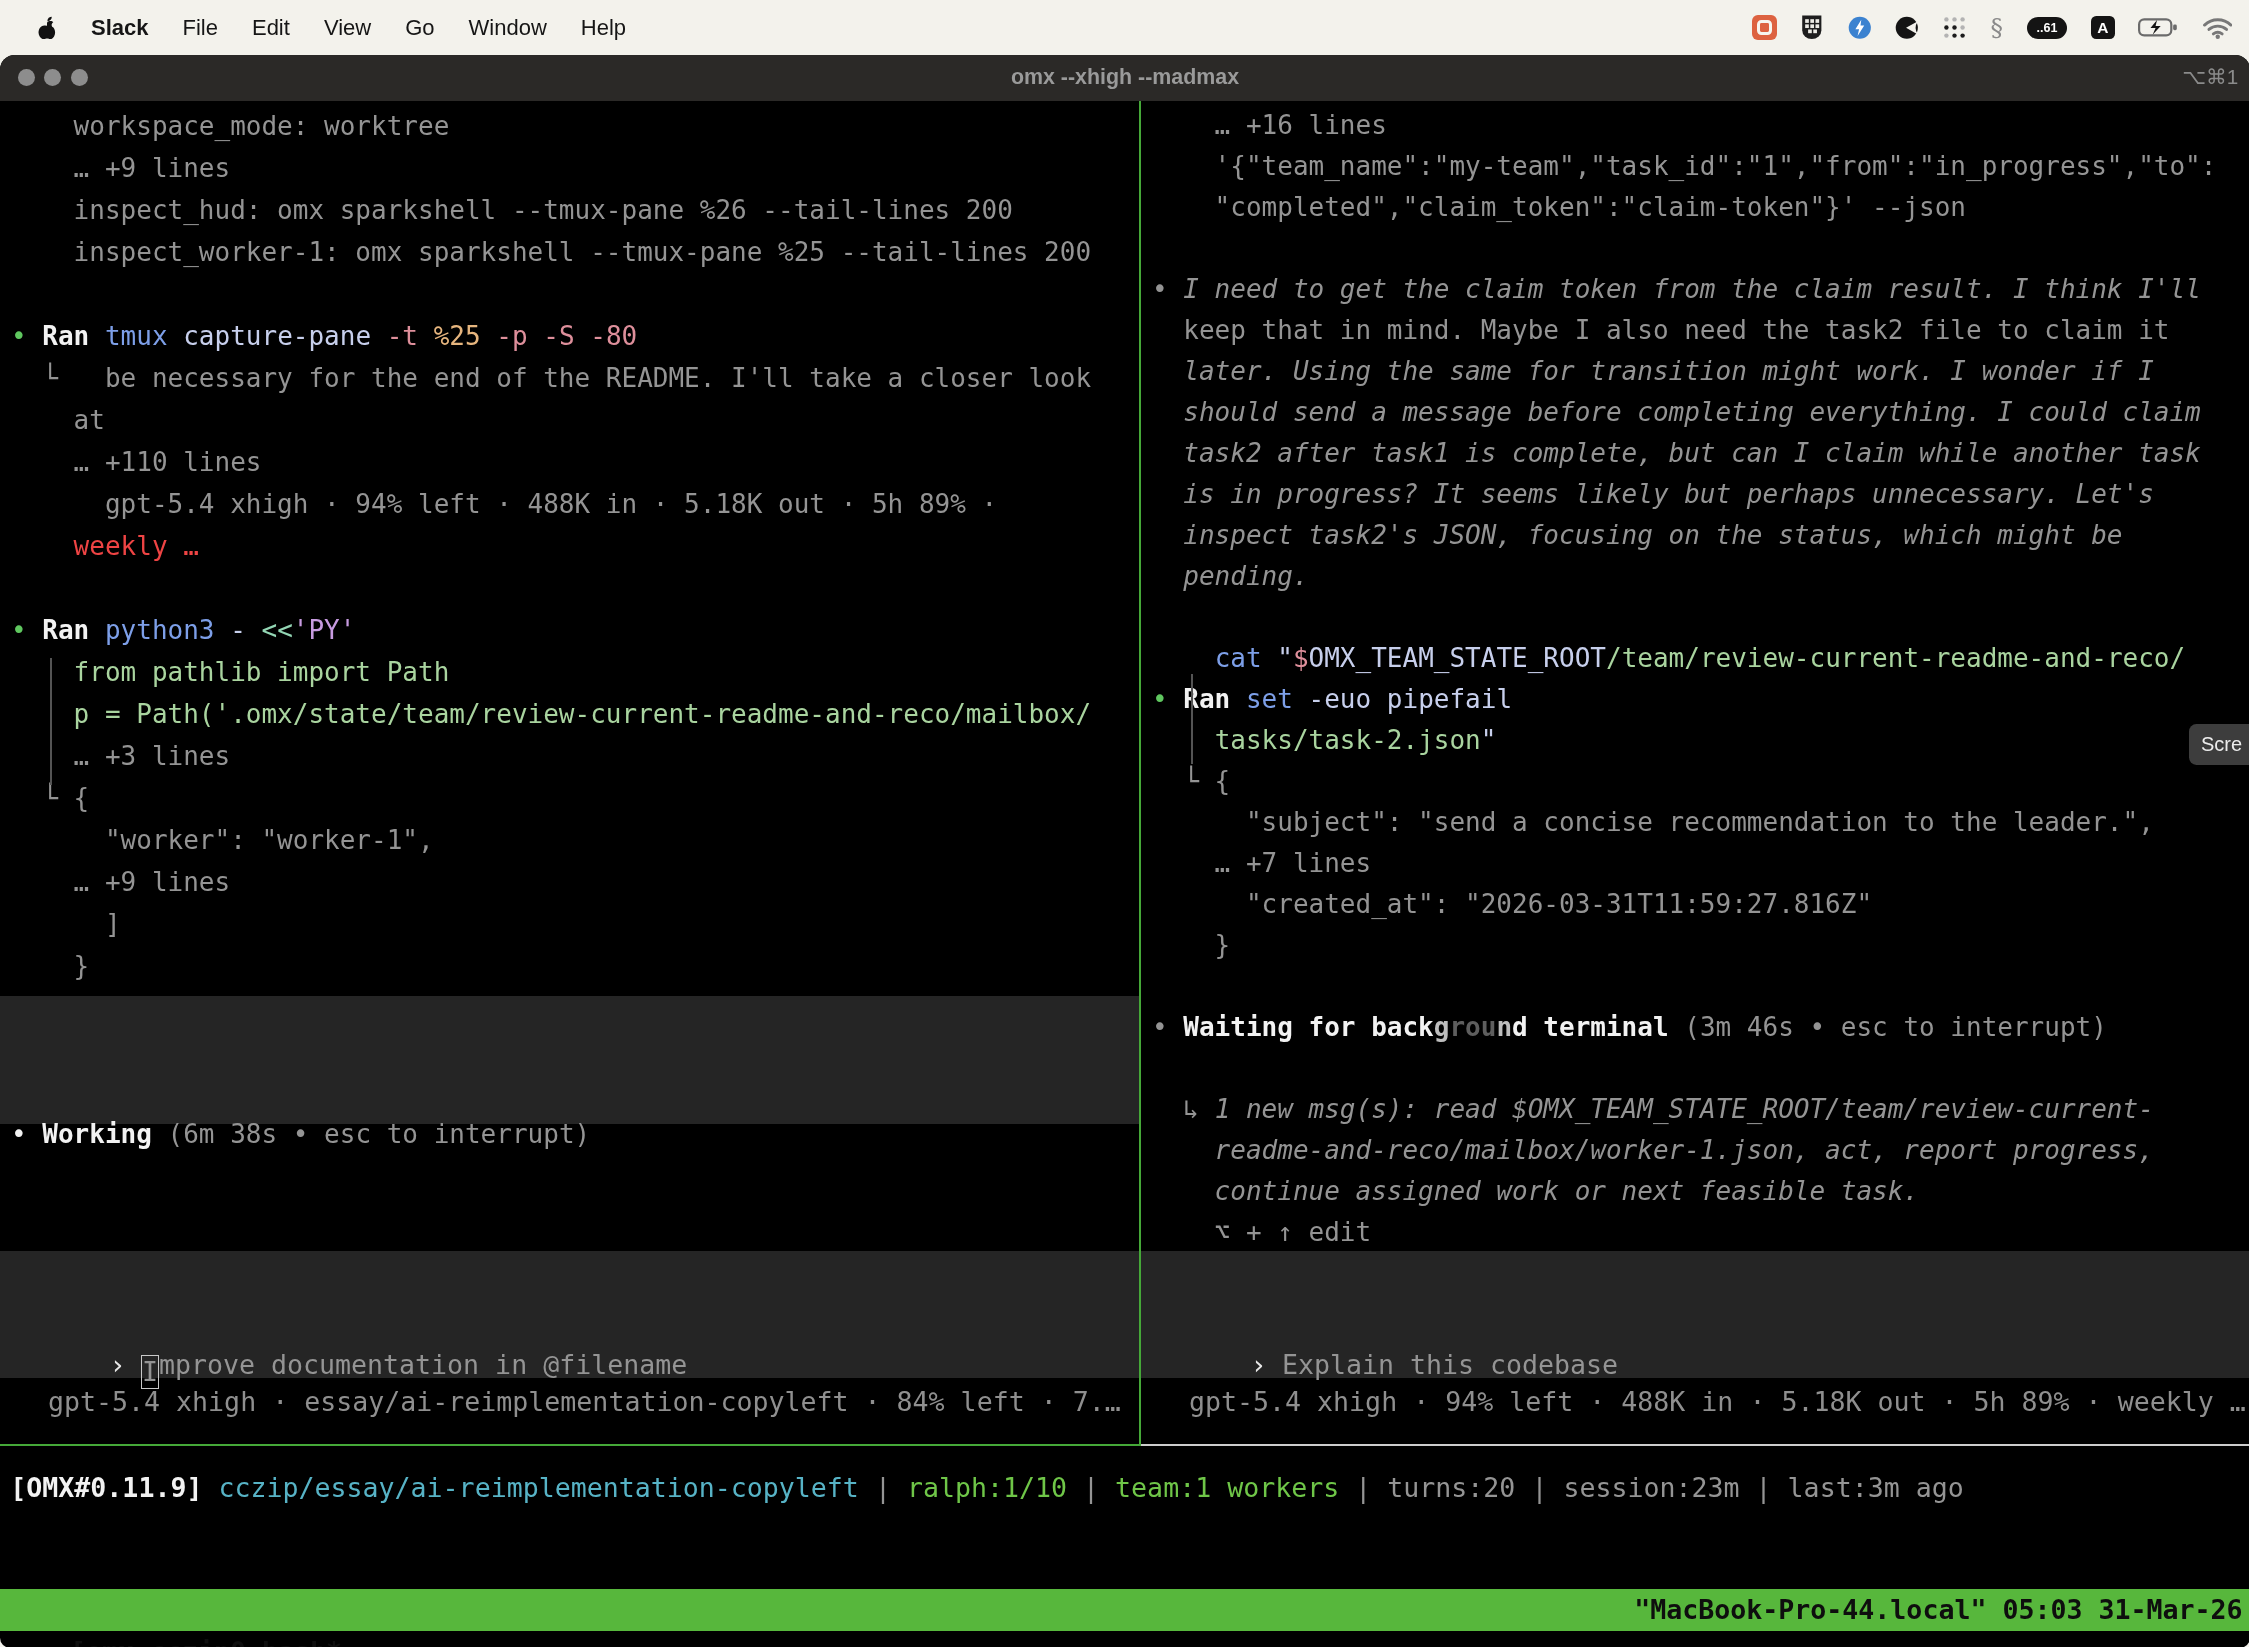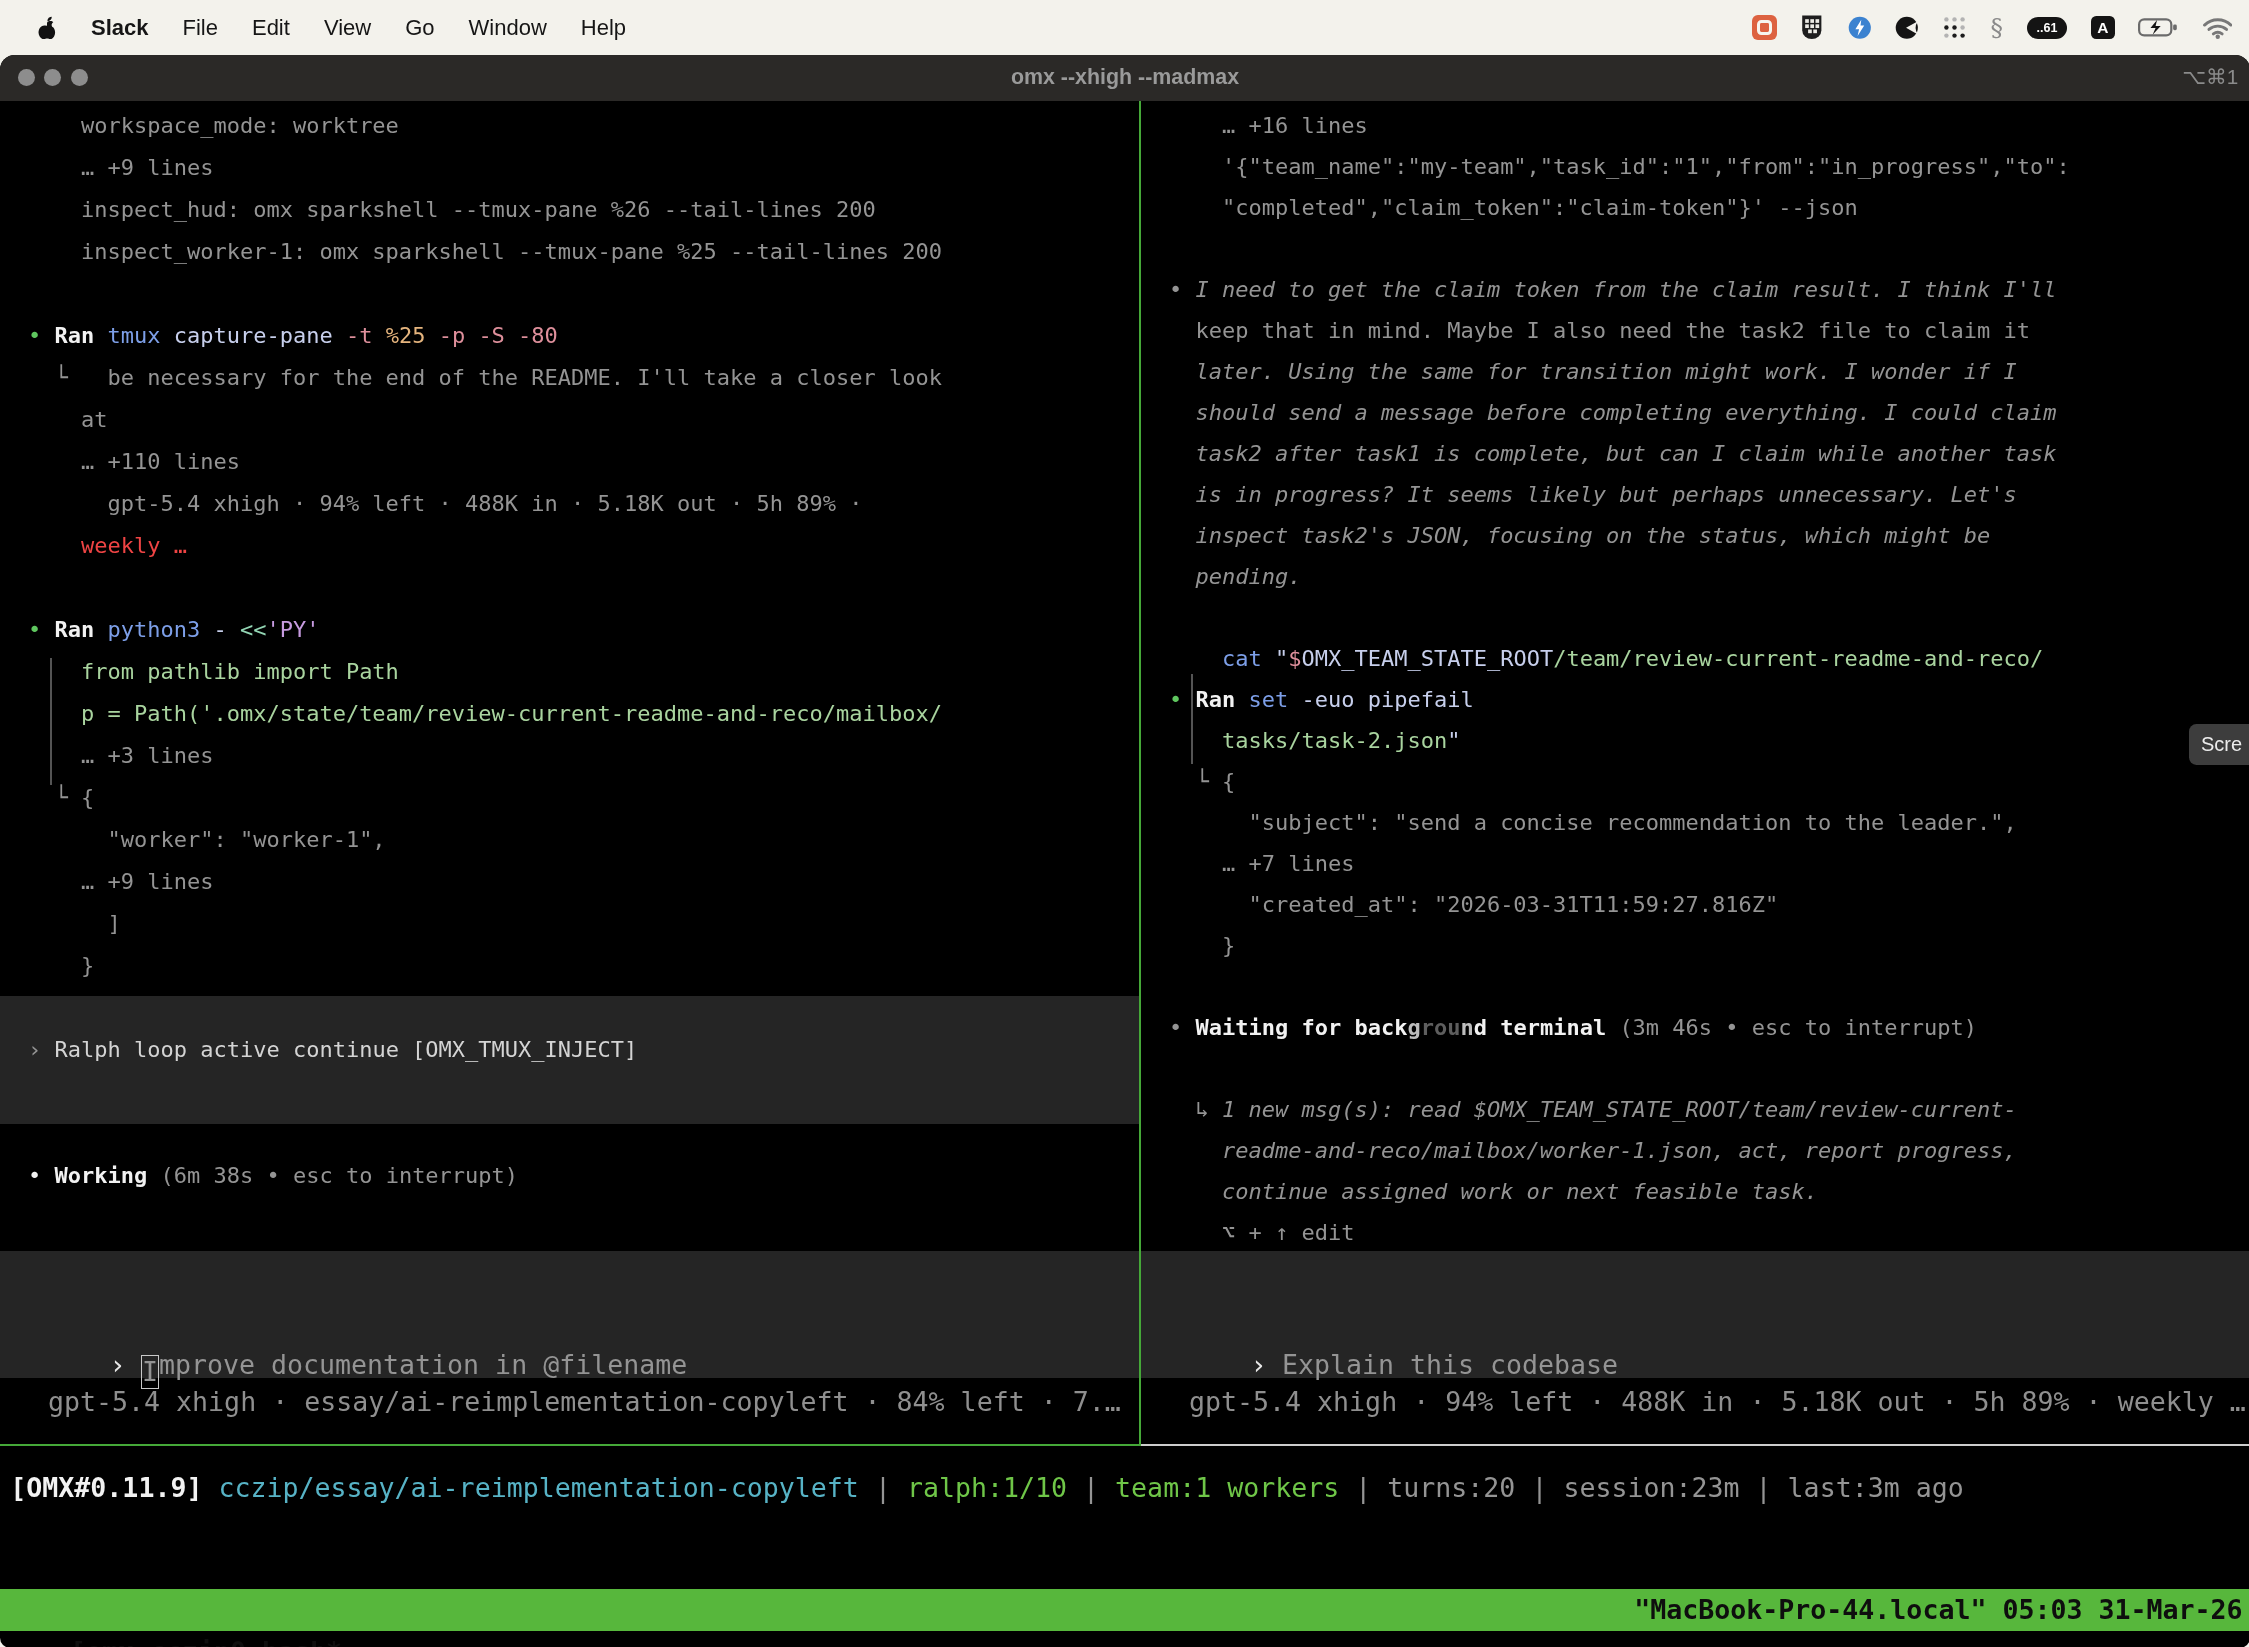--- a/index.html
+++ b/index.html
@@ -29,21 +29,21 @@
   .light{width:17px;height:17px;border-radius:50%;background:#8d8d8d}
   .win-title{position:absolute;left:0;width:100%;text-align:center;top:9.6px;color:#9a9a9a;
              font:600 21.4px "Liberation Sans",sans-serif}
   .win-short{position:absolute;right:11.8px;top:10.3px;color:#8b8b8b;font:20.7px "Liberation Sans",sans-serif}
   
   .pane{position:absolute;top:46px;height:1345px;background:#000;overflow:hidden}
   .pane-left{left:0;width:1139px}
   .pane-right{left:1141px;width:1109px}
   .divider{position:absolute;top:46px;left:1139px;width:2.2px;height:1345px;background:#45a838}
   .flow{position:absolute;top:4.4px;left:0;right:0;z-index:2}
-  .tline{white-space:pre;padding-left:28px;font-size:22px;overflow:hidden}
+  .tline{white-space:pre;padding-left:11px;font-size:26px;overflow:hidden}
   .pane-left .tline{height:42px;line-height:42px}
   .pane-right .tline{height:41px;line-height:41px}
   .band{position:absolute;left:0;right:0;background:#252525;z-index:1}
   .ralph-band{top:895px;height:128px}
   .input-band{top:1150px;height:127px}
   .gutter{position:absolute;width:1.5px;background:#545454;z-index:2}
   .gutter-left{left:50px;top:557px;height:127px}
   .gutter-right{left:50px;top:573px;height:90px}
   .input-line{position:absolute;top:1199px;height:43px;line-height:43px;left:0;right:0;
               padding-left:13.3px;font-size:26.6px;white-space:pre;z-index:3}
@@ -186,21 +186,20 @@
         <div class="tline"><span style="color: rgb(95, 199, 95);">• </span><span style="color: rgb(242, 242, 242); font-weight: bold;">Ran </span><span style="color: rgb(125, 159, 232);">python3 </span><span style="color: rgb(199, 207, 236);">- </span><span style="color: rgb(147, 214, 180);">&lt;&lt;</span><span style="color: rgb(199, 155, 224);">'PY'</span></div>
         <div class="tline"><span style="color: rgb(169, 212, 159);">    from pathlib import Path</span></div>
         <div class="tline"><span style="color: rgb(169, 212, 159);">    p = Path('.omx/state/team/review-current-readme-and-reco/mailbox/</span></div>
         <div class="tline"><span style="color: rgb(148, 148, 148);">    … +3 lines</span></div>
         <div class="tline"><span style="color: rgb(148, 148, 148);">  └ {</span></div>
         <div class="tline"><span style="color: rgb(148, 148, 148);">      "worker": "worker-1",</span></div>
         <div class="tline"><span style="color: rgb(148, 148, 148);">    … +9 lines</span></div>
         <div class="tline"><span style="color: rgb(148, 148, 148);">      ]</span></div>
         <div class="tline"><span style="color: rgb(148, 148, 148);">    }</span></div>
         <div class="tline">&nbsp;</div>
-        <div class="tline"><span style="color: rgb(148, 148, 148);">› </span><span style="color: rgb(212, 212, 212);">Ralph loop active continue [OMX_TMUX_INJECT]</span></div>
         <div class="tline">&nbsp;</div>
         <div class="tline">&nbsp;</div>
         <div class="tline"><span style="color: rgb(242, 242, 242);">• </span><span style="color: rgb(242, 242, 242); font-weight: bold;">Working </span><span style="color: rgb(148, 148, 148);">(6m 38s • esc to interrupt)</span></div>
         <div class="tline">&nbsp;</div>
       </div>
     <div class="gutter gutter-left"></div>
     <div class="input-line">
       <span class="prompt">›</span><span class="cursor">I</span><span class="ghost">mprove documentation in @filename</span>
     </div>
     <div class="status-line">gpt-5.4 xhigh · essay/ai-reimplementation-copyleft · 84% left · 7.…</div>

